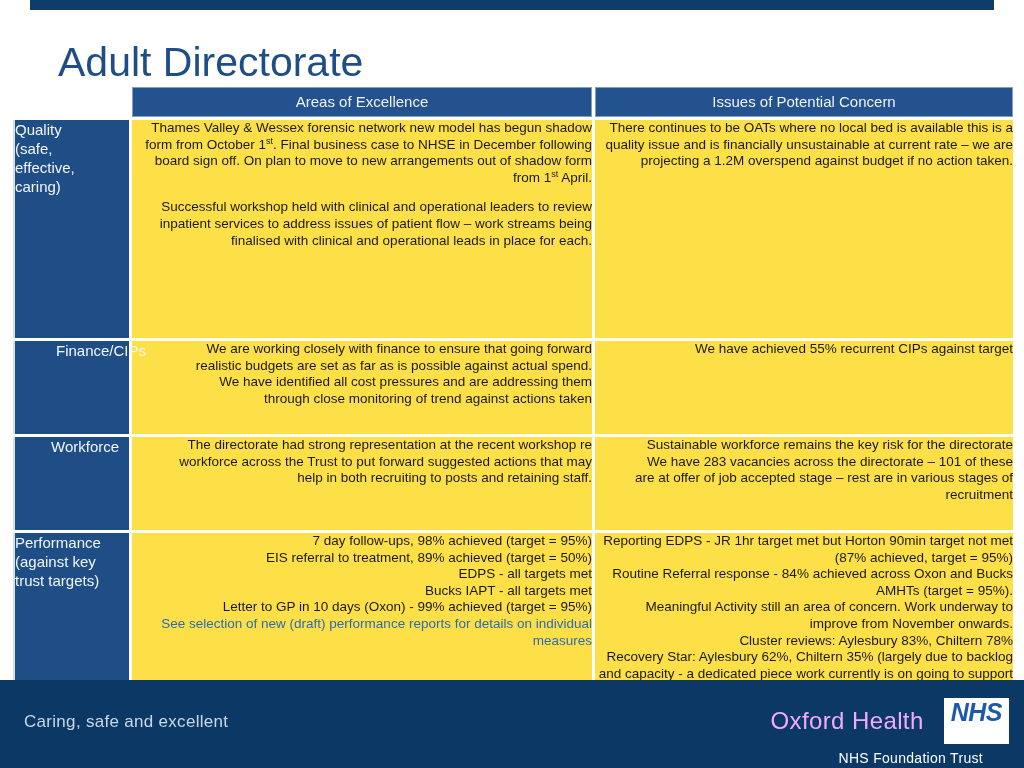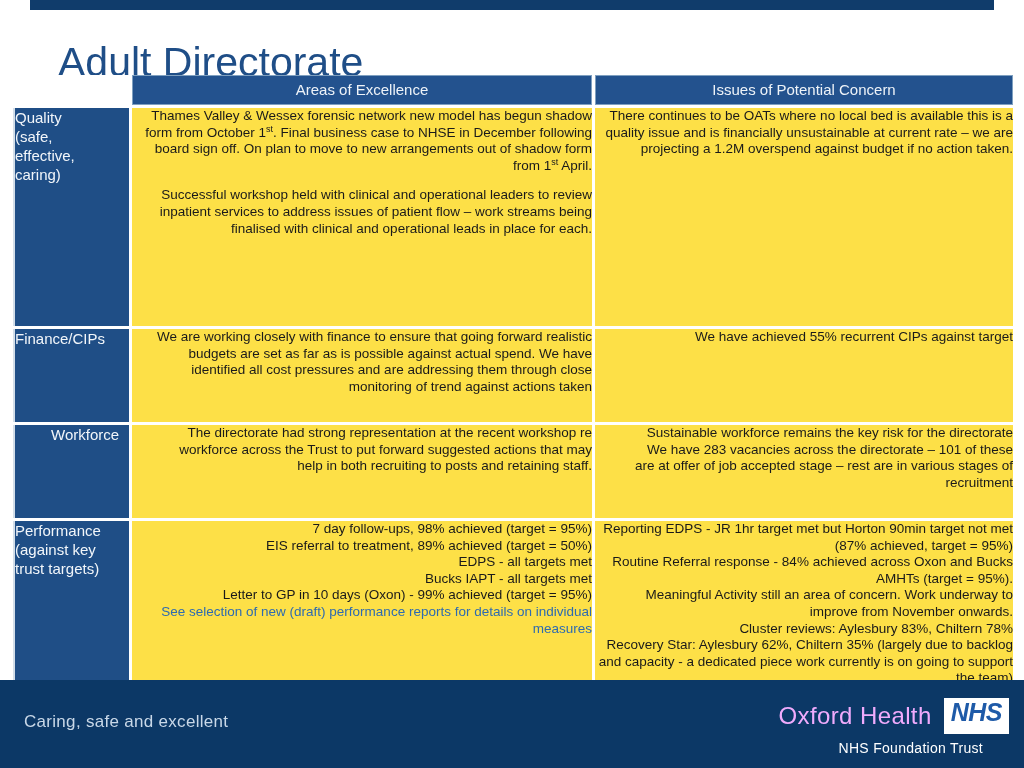--- a/index.html
+++ b/index.html
@@ -37,21 +37,21 @@
     font-weight: normal;
     letter-spacing: 0px;
     white-space: nowrap;
     margin-top: 17px;
   }
 
   
   .matrix {
     position: absolute;
     left: 10px;
-    top: 72px;
+    top: 84px;
     width: 1003px;
     border-collapse: separate;
     border-spacing: 3px;
     table-layout: fixed;
   }
   .matrix td, .matrix th {
     vertical-align: top;
     padding: 0;
     margin: 0;
   }
@@ -102,21 +102,21 @@
   .body-cell p:last-child { margin-bottom: 0; }
   .body-cell .lines > span { display: block; }
   .link-note {
     color: #2E6BB0;
     display: block;
   }
   sup { font-size: 9px; vertical-align: super; line-height: 0; }
 
   
   tr.r-quality     .lbl-cell, tr.r-quality     .body-cell { height: 218px; }
-  tr.r-finance     .lbl-cell, tr.r-finance     .body-cell { height: 93px; }
+  tr.r-finance     .lbl-cell, tr.r-finance     .body-cell { height: 93px; padding-left: 41px; }
   tr.r-workforce   .lbl-cell, tr.r-workforce   .body-cell { height: 93px; padding-left: 36px; }
   tr.r-performance .lbl-cell, tr.r-performance .body-cell { height: 192px; }
 
   
   .footer {
     position: absolute;
     left: 0;
     bottom: 0;
     width: 1024px;
     height: 88px;
@@ -149,23 +149,24 @@
     white-space: nowrap;
     margin-left: 13px;
   }
   .nhs-badge {
     background: #FFFFFF;
     color: #1E5AA8;
     font-size: 25px;
     font-weight: bold;
     font-style: italic;
     letter-spacing: -0.5px;
-    padding: 1px 7px 8px 7px;
+    padding: 1px 7px 18px 7px;
     line-height: 27px;
     display: inline-block;
+    margin-left: 8px;
   }
   .logo-sub {
     color: #FFFFFF;
     font-size: 14px;
     letter-spacing: 0.3px;
     margin-top: 6px;
     margin-right: 26px;
     white-space: nowrap;
   }
 </style>

